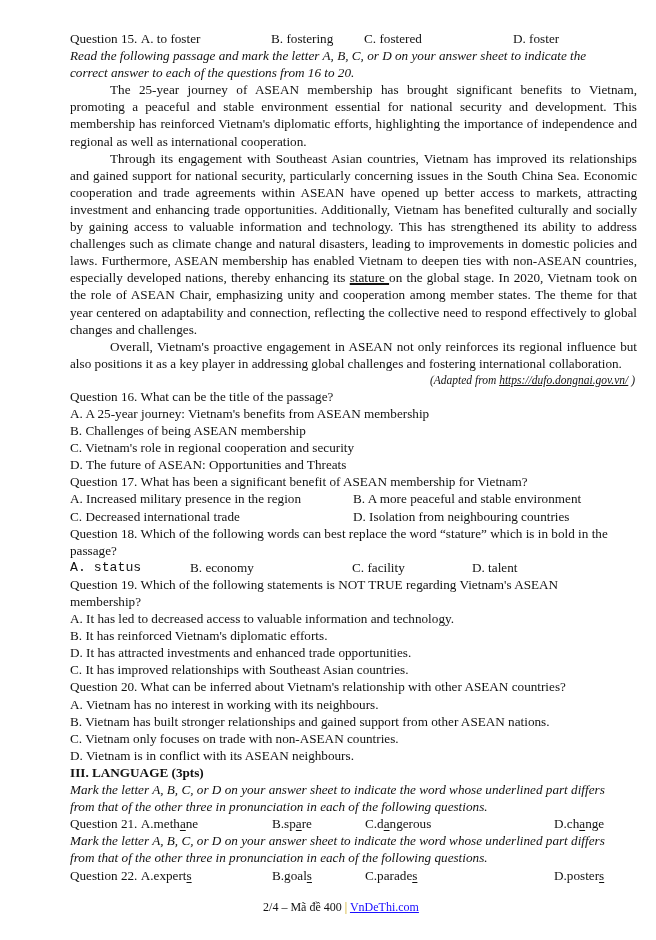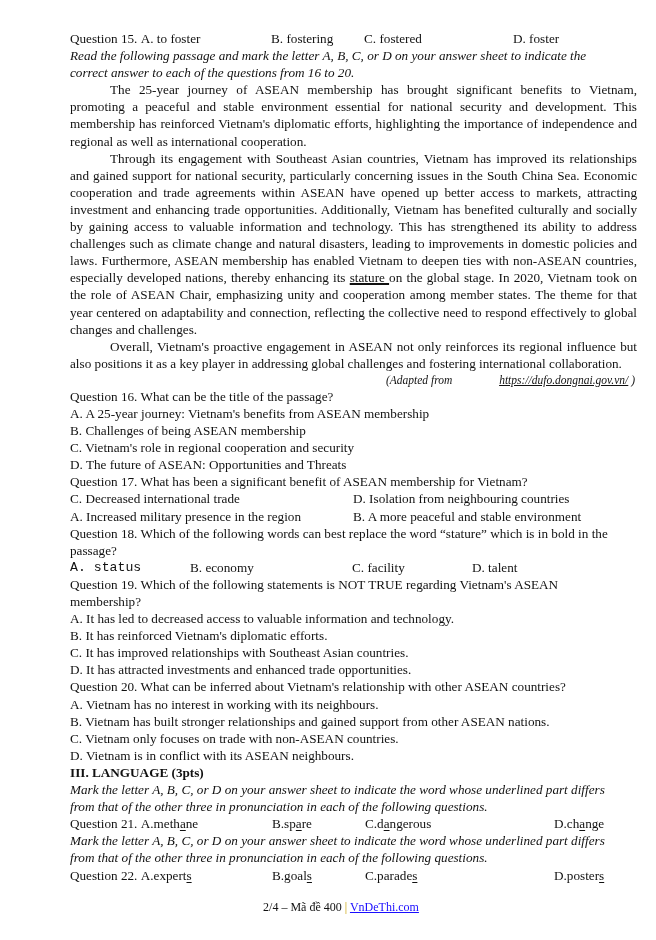--- a/index.html
+++ b/index.html
@@ -20,21 +20,21 @@
   .o2 .c0 { width: 283px; }
   .q18 .c0 { width: 120px; font-family: Liberation Mono, monospace; }
   .q18 .c1 { width: 162px; }
   .q18 .c2 { width: 120px; }
   .q21 .c0 { width: 202px; }
   .q21 .c1 { width: 93px; }
   .q21 .c2 { width: 189px; }
   u.ul { text-decoration: underline; text-underline-offset: 2px; }
   .stature { font-weight: normal; text-decoration: underline; text-decoration-thickness: 2px; }
   .source { text-align: right; font-style: italic; font-size: 11.5px; line-height: 16px; padding-right: 2px; }
-  .source .link { text-decoration: underline; margin-left: 44px; }
+  .source .link { text-decoration: underline; }
   .footer { position: absolute; top: 900px; left: 13px; width: 656px; text-align: center; font-size: 12px; }
   .footer .sep { color: #c8a000; }
   .footer a { color: #1a0dff; text-decoration: underline; }
 </style>
 </head>
 <body>
 
 <div class="page">
 
   <div class="opts o4">
@@ -53,41 +53,41 @@
   <div class="source"><span>(Adapted from </span><span class="link">https://dufo.dongnai.gov.vn/</span><span> )</span></div>
 
   <div class="line">Question 16. What can be the title of the passage?</div>
   <div class="line">A. A 25-year journey: Vietnam's benefits from ASEAN membership</div>
   <div class="line">B. Challenges of being ASEAN membership</div>
   <div class="line">C. Vietnam's role in regional cooperation and security</div>
   <div class="line">D. The future of ASEAN: Opportunities and Threats</div>
 
   <div class="line">Question 17. What has been a significant benefit of ASEAN membership for Vietnam?</div>
   <div class="opts o2">
+    <span class="c0">A. Increased military presence in the region</span>
+    <span>B. A more peaceful and stable environment</span>
+  </div>
+  <div class="opts o2">
     <span class="c0">C. Decreased international trade</span>
     <span>D. Isolation from neighbouring countries</span>
-  </div>
-  <div class="opts o2">
-    <span class="c0">A. Increased military presence in the region</span>
-    <span>B. A more peaceful and stable environment</span>
   </div>
 
   <div class="line wrap">Question 18. Which of the following words can best replace the word “stature” which is in bold in the passage?</div>
   <div class="opts o4 q18">
     <span class="c0">A. status</span>
     <span class="c1">B. economy</span>
     <span class="c2">C. facility</span>
     <span>D. talent</span>
   </div>
 
   <div class="line wrap" style="padding-right:60px">Question 19. Which of the following statements is NOT TRUE regarding Vietnam's ASEAN membership?</div>
   <div class="line">A. It has led to decreased access to valuable information and technology.</div>
   <div class="line">B. It has reinforced Vietnam's diplomatic efforts.</div>
+  <div class="line">D. It has attracted investments and enhanced trade opportunities.</div>
   <div class="line">C. It has improved relationships with Southeast Asian countries.</div>
-  <div class="line">D. It has attracted investments and enhanced trade opportunities.</div>
 
   <div class="line">Question 20. What can be inferred about Vietnam's relationship with other ASEAN countries?</div>
   <div class="line">A. Vietnam has no interest in working with its neighbours.</div>
   <div class="line">B. Vietnam has built stronger relationships and gained support from other ASEAN nations.</div>
   <div class="line">C. Vietnam only focuses on trade with non-ASEAN countries.</div>
   <div class="line">D. Vietnam is in conflict with its ASEAN neighbours.</div>
 
   <div class="line b">III. LANGUAGE (3pts)</div>
   <div class="line bi">Mark the letter A, B, C, or D on your answer sheet to indicate the word whose underlined part differs</div>
   <div class="line bi">from that of the other three in pronunciation in each of the following questions.</div>

